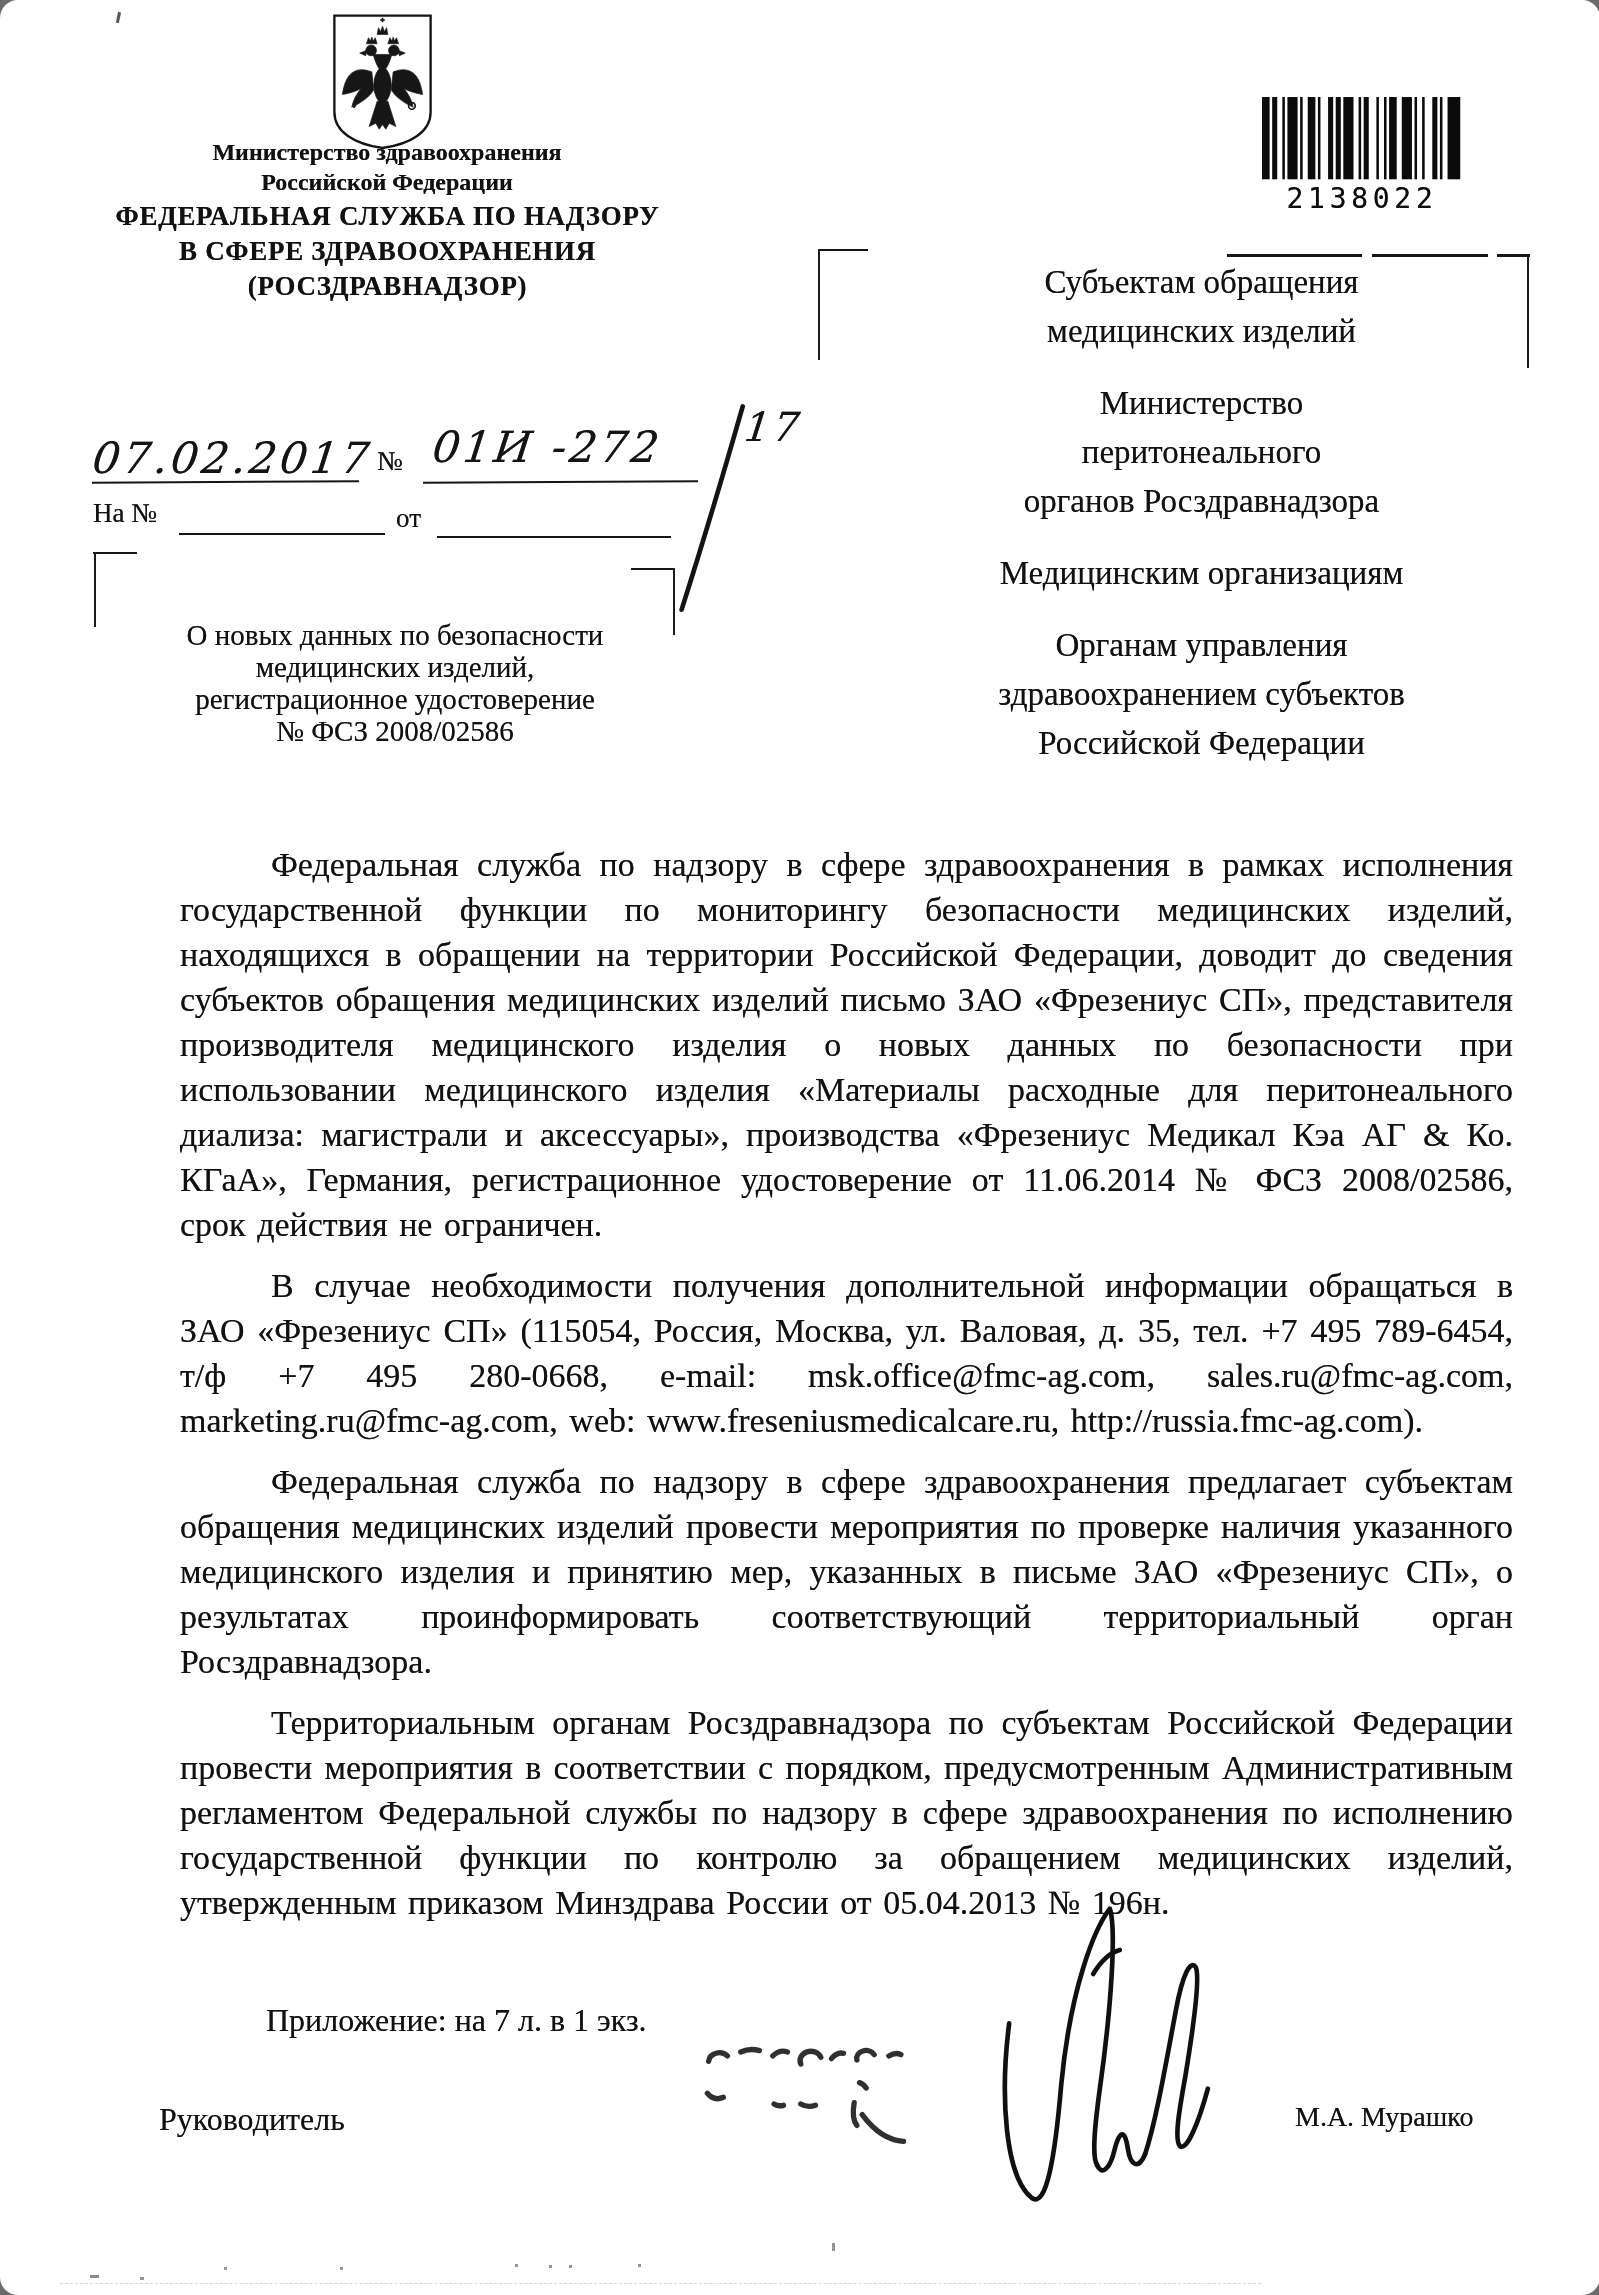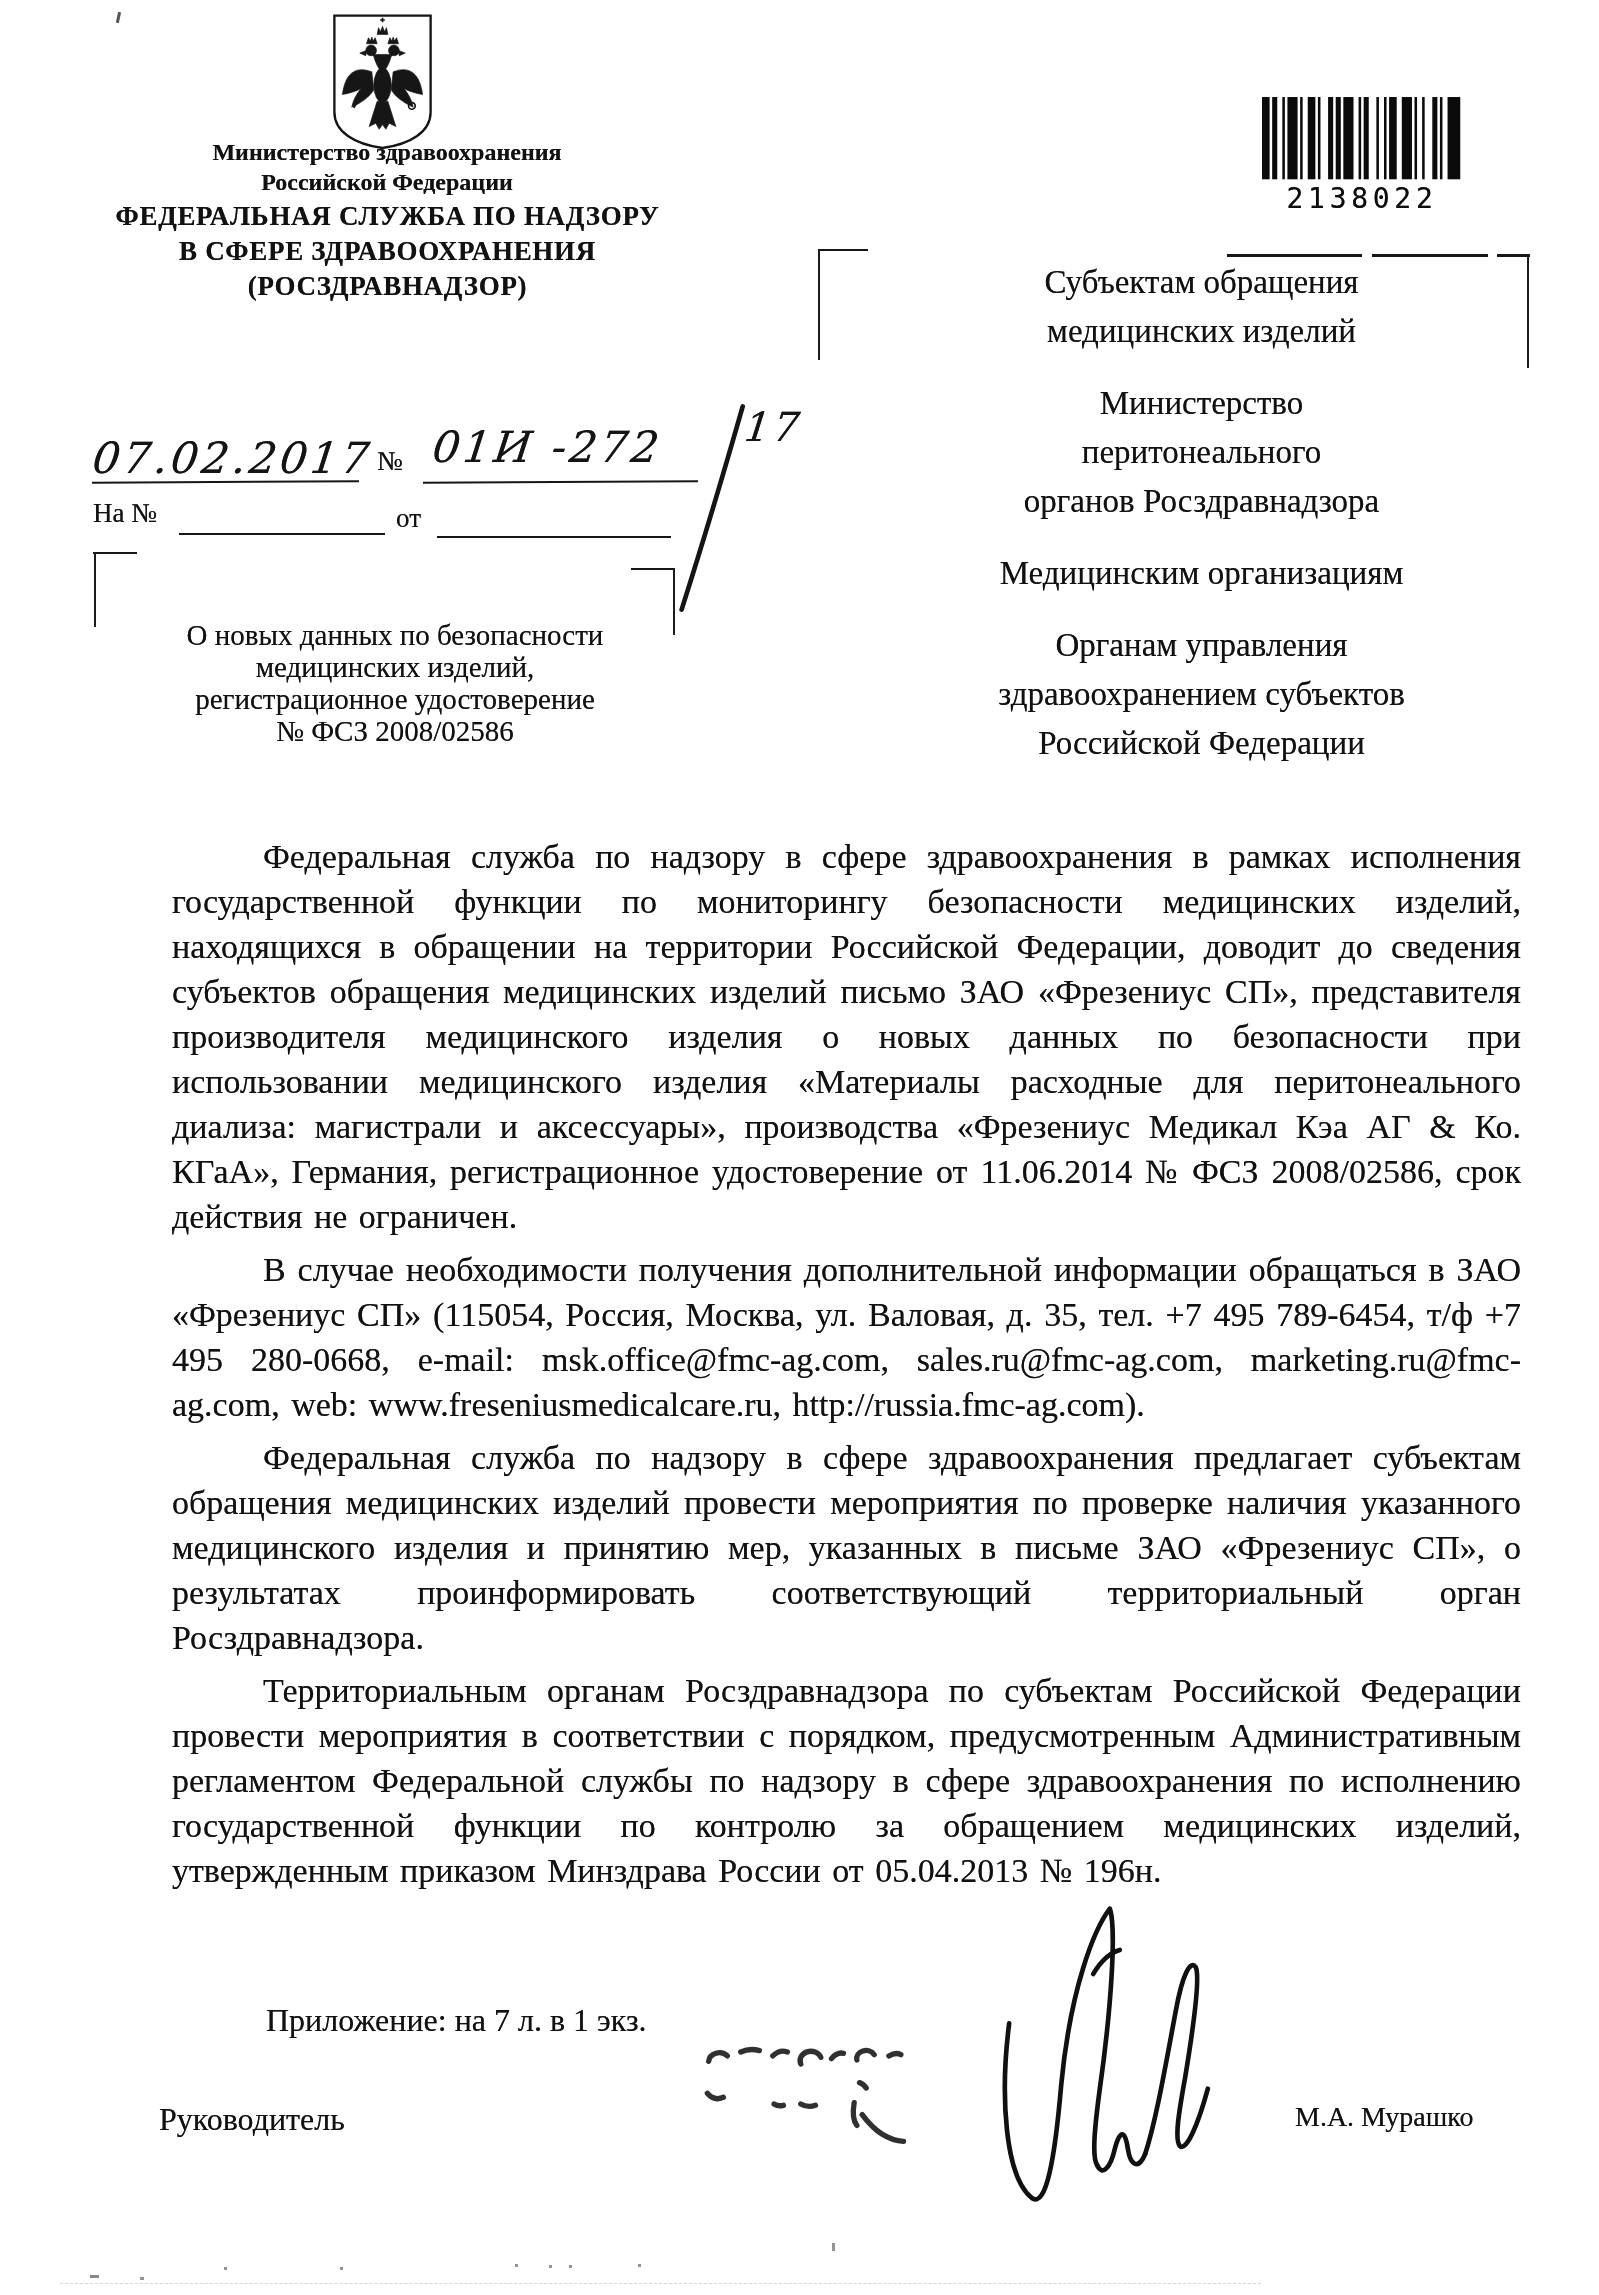--- a/index.html
+++ b/index.html
@@ -4,20 +4,21 @@
 <style>
   html,body{margin:0;padding:0;background:#6b6b6b;}
   .page{
     position:relative;
     width:1600px;height:2295px;
     background:#ffffff;
     overflow:hidden;
     font-family:"Liberation Serif", serif;
     color:#111;
     text-shadow:0 0 0.4px rgba(0,0,0,0.65);
+    border-radius:18px;
   }
   .abs{position:absolute;}
   .center{text-align:center;}
   .ministry{left:120px;top:137px;width:534px;font-weight:bold;font-size:24px;line-height:30px;}
   .service{left:87px;top:199px;width:601px;font-weight:bold;font-size:27px;line-height:35px;letter-spacing:0.7px;}
   .addr{left:120px;top:339px;width:534px;font-size:22px;line-height:31px;}
   .hand{
     font-family:"DejaVu Serif", serif;
     font-style:italic;
     color:#141414;
@@ -34,21 +35,21 @@
   .rule{position:absolute;height:2px;background:#161616;}
   .vrule{position:absolute;width:2px;background:#1c1c1c;}
   .subject{left:113px;top:619px;width:564px;font-size:29px;line-height:32px;}
   .subject div{white-space:nowrap;}
   .recipients{left:881px;top:258px;width:641px;font-size:33px;line-height:49px;}
   .rgroup{margin-bottom:23px;}
   .barcode-num{left:1262px;top:182px;width:200px;text-align:center;
     font-family:"DejaVu Sans Mono", monospace;font-size:28px;letter-spacing:4.7px;color:#0d0d0d;}
   .body-text{left:164px;top:826px;width:1365px;font-size:34px;line-height:45px;}
   .body-text p{
-    margin:8px;text-indent:91px;text-align:justify;word-spacing:0.09em;
+    margin:16px;text-indent:91px;text-align:justify;word-spacing:0.09em;
   }
   .attachment{left:266px;top:1961px;font-size:32px;white-space:nowrap;margin-top:41px;}
   .sig-title{left:159px;top:2101px;font-size:32px;white-space:nowrap;}
   .sig-name{left:1295px;top:2101px;width:234px;text-align:left;font-size:28px;white-space:nowrap;}
   .speck{position:absolute;background:#2a2a2a;}
   .faintline{position:absolute;border-top:1.3px dashed rgba(0,0,0,0.16);}
 </style>
 </head>
 <body>
 

